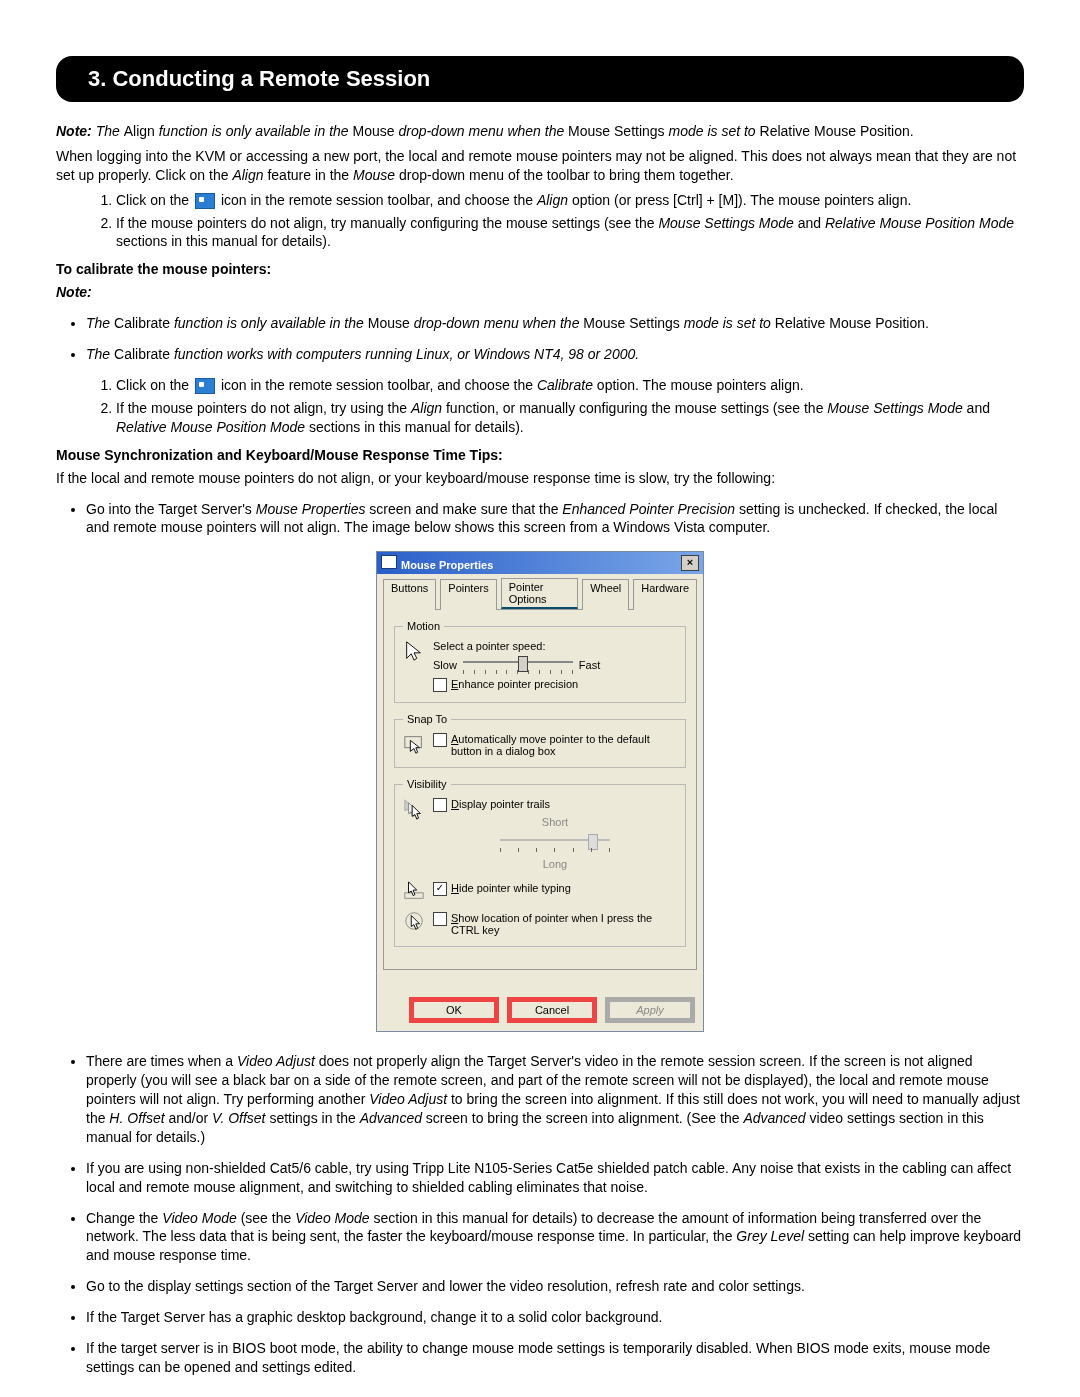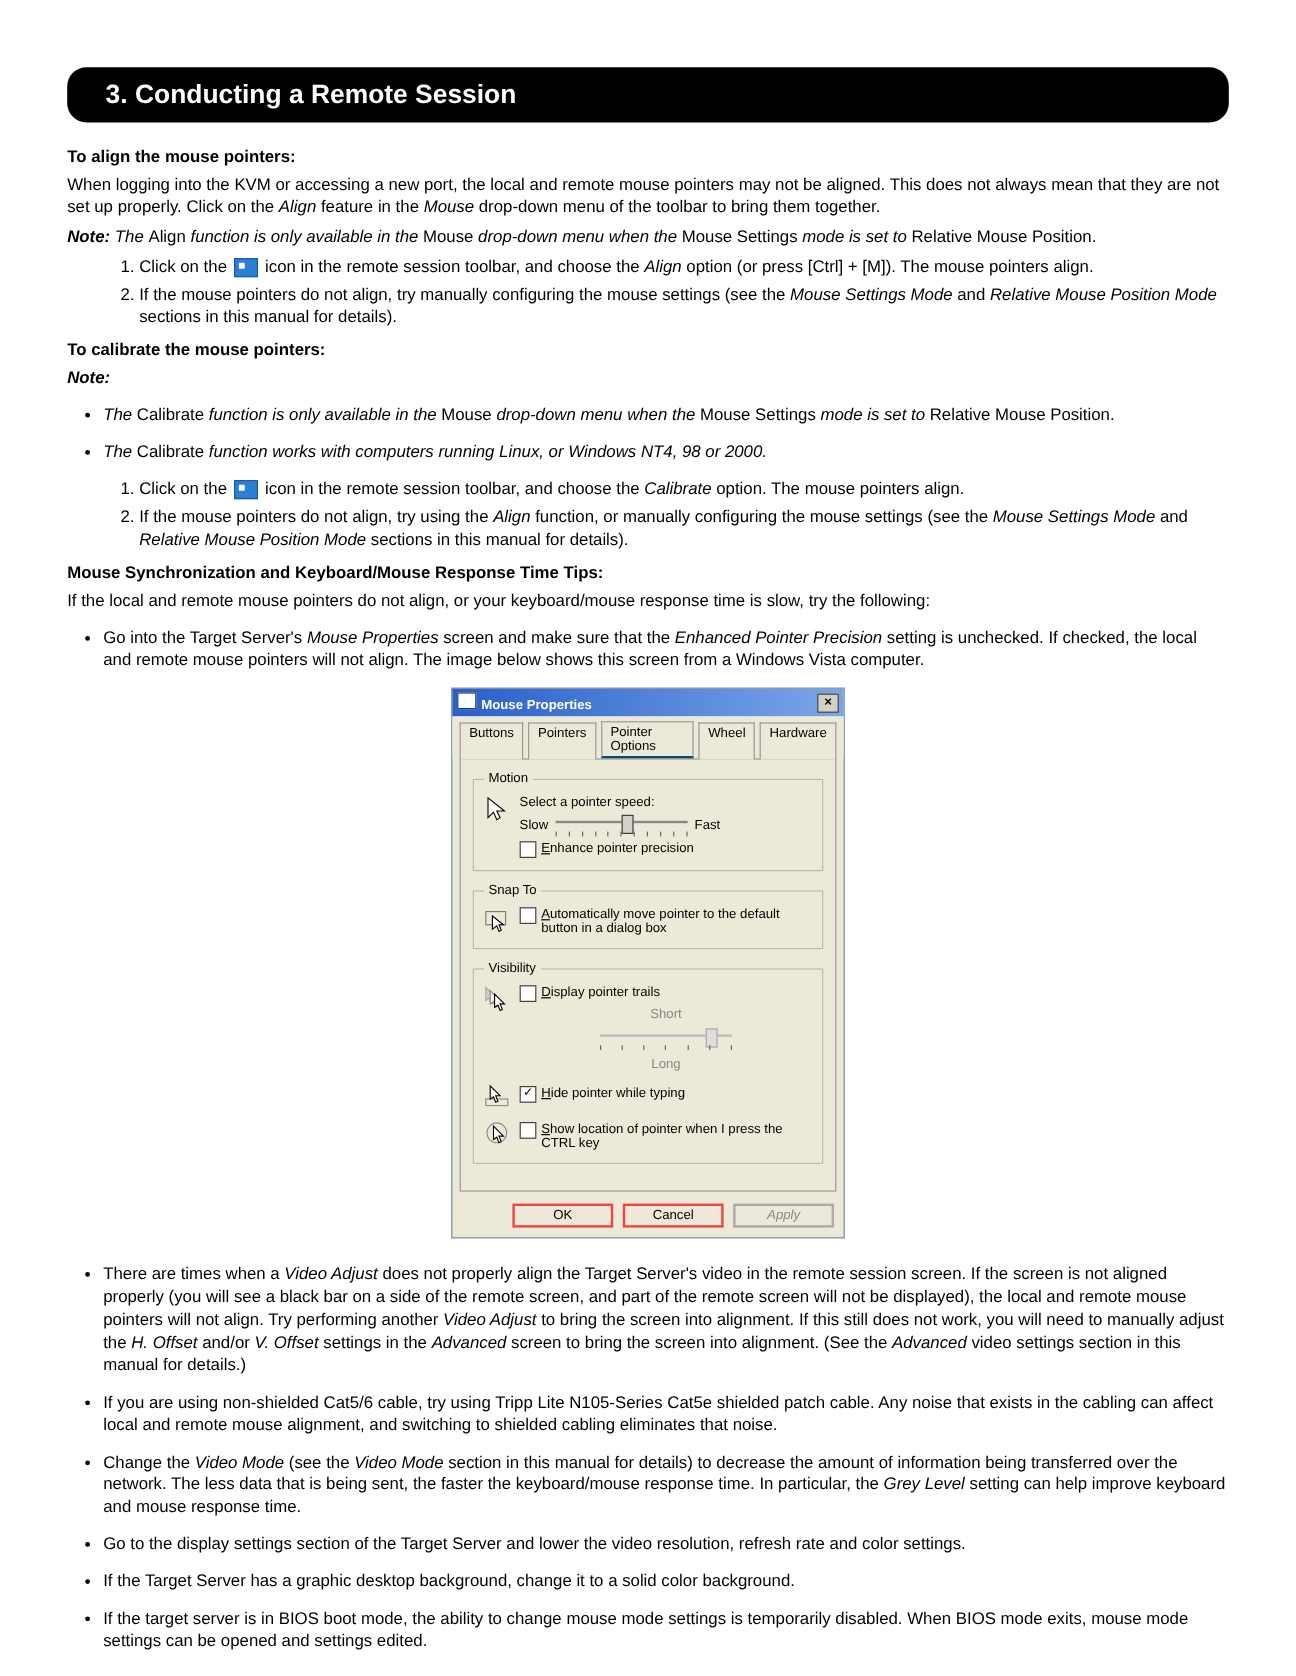--- a/index.html
+++ b/index.html
@@ -128,21 +128,21 @@
     position: relative;
     top: 1px;
   }
   .tab.active {
     background: #ece9d8;
     border-bottom: 2px solid #0c4a6e;
     top: 0;
   }
   .tab-content {
     border: 1px solid #999;
-    margin: 0 6px 4px 6px;
+    margin: 0 6px 21px 6px;
     padding: 10px 10px 12px 10px;
     background: #ece9d8;
   }
   fieldset.grp {
     border: 1px solid #b9b9b9;
     margin: 0 0 10px 0;
     padding: 8px 8px 10px 8px;
   }
   fieldset.grp legend {
     padding: 0 4px;
@@ -215,49 +215,48 @@
   .btnrow {
     display: flex;
     justify-content: flex-end;
     gap: 8px;
     padding: 6px 8px 8px 0;
   }
   .dlgbtn {
     min-width: 64px;
     padding: 2px 8px;
     background: #ece9d8;
-    border: 2px solid #ef4444;
+    border: 5px solid #ef4444;
     text-align: center;
     font-size: 11px;
   }
   .dlgbtn.disabled { color: #888; border-color: #aaa; font-style: italic; }
   .pagenum {
     text-align: center;
     font-weight: bold;
     font-size: 13px;
     margin-top: 32px;
   }
   .und { text-decoration: underline; }
   .vis-icon svg { width: 22px; height: 22px; }
 </style>
 </head>
 <body>
 
 <div class="page">
 
   <div class="section-bar">3. Conducting a Remote Session</div>
 
-  <div class="subhead">To align the mouse pointers:</div>
+
+  <div class="para">
+    <span class="note-label">Note:</span><em><span> The </span></em><span>Align</span><em><span> function is only available in the </span></em><span>Mouse</span><em><span> drop-down menu when the </span></em><span>Mouse Settings</span><em><span> mode is set to </span></em><span>Relative Mouse Position.</span>
+  </div>
 
   <div class="para">
     <span>When logging into the KVM or accessing a new port, the local and remote mouse pointers may not be aligned. This does not always mean that they are not set up properly. Click on the </span><em>Align</em><span> feature in the </span><em>Mouse</em><span> drop-down menu of the toolbar to bring them together.</span>
-  </div>
-
-  <div class="para">
-    <span class="note-label">Note:</span><em><span> The </span></em><span>Align</span><em><span> function is only available in the </span></em><span>Mouse</span><em><span> drop-down menu when the </span></em><span>Mouse Settings</span><em><span> mode is set to </span></em><span>Relative Mouse Position.</span>
   </div>
 
   <ol class="steps">
     <li>
       <span>Click on the </span><span class="inline-icon"></span><span> icon in the remote session toolbar, and choose the </span><em>Align</em><span> option (or press [Ctrl] + [M]). The mouse pointers align.</span>
     </li>
     <li>
       <span>If the mouse pointers do not align, try manually configuring the mouse settings (see the </span><em>Mouse Settings Mode</em><span> and </span><em>Relative Mouse Position Mode</em><span> sections in this manual for details).</span>
     </li>
   </ol>

